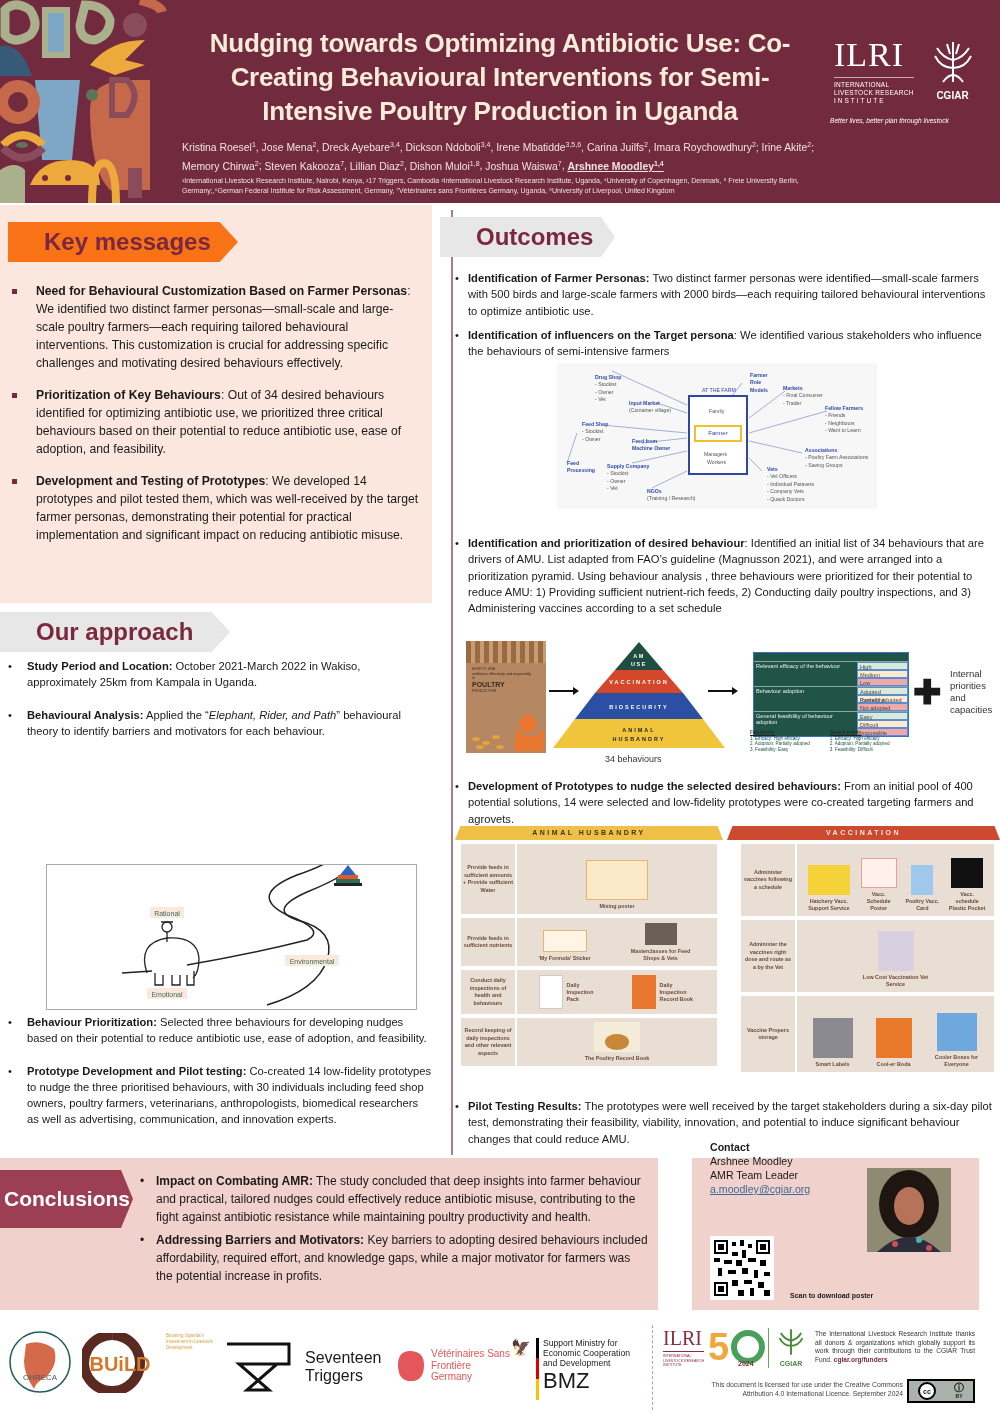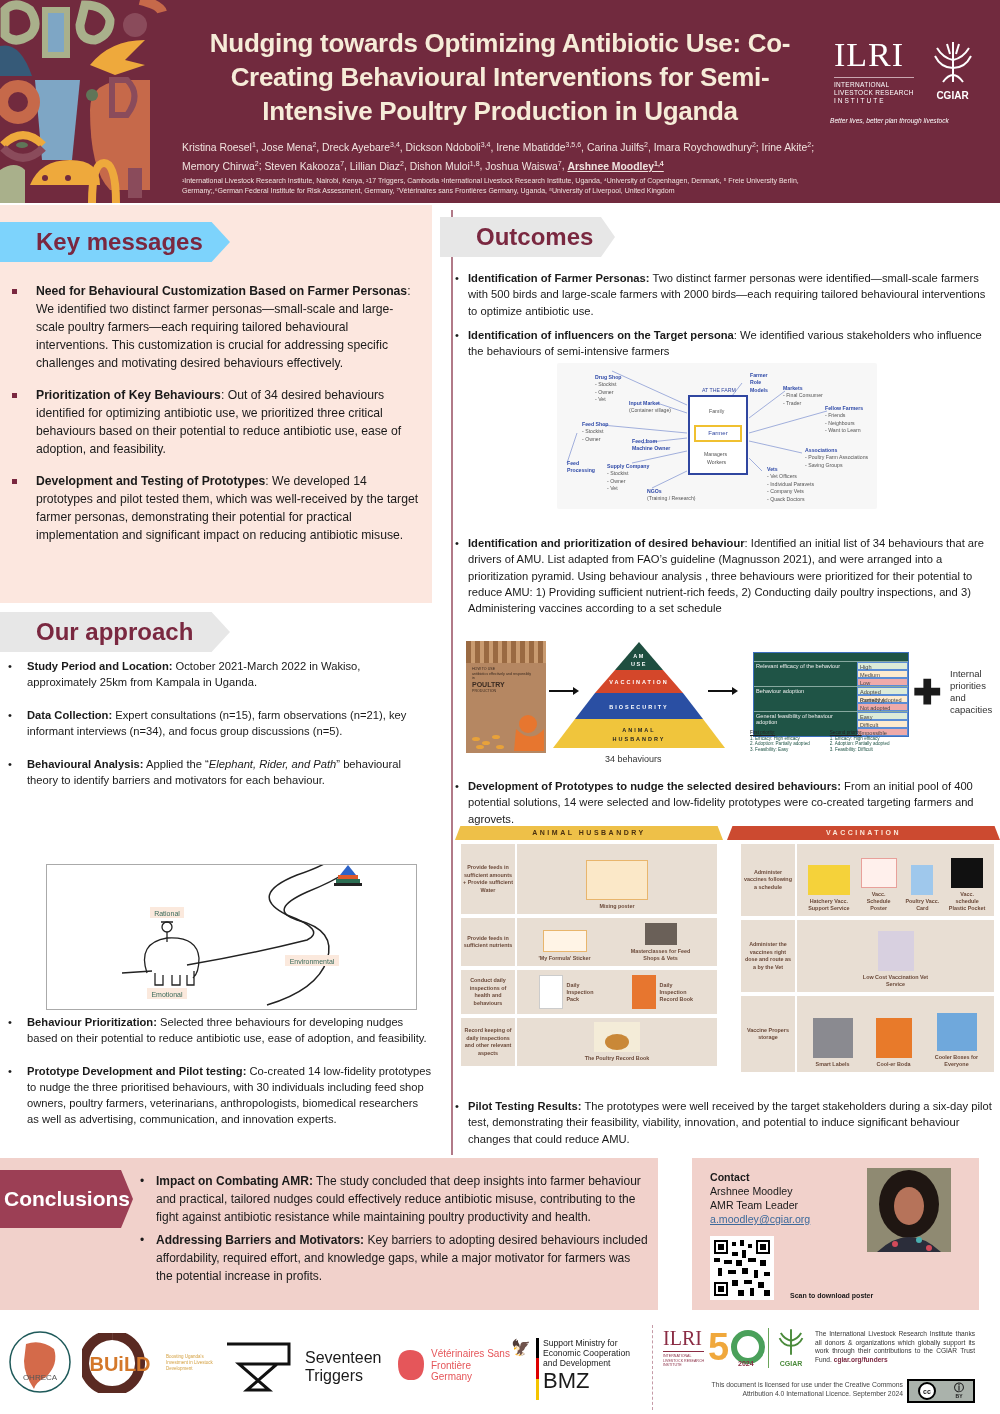--- a/index.html
+++ b/index.html
@@ -15,21 +15,21 @@
 #affil{left:182px;top:176px;width:640px;color:#f1e3df;font-size:7px;line-height:10px}
 #ilri{left:834px;top:38px;color:#fff}
 #ilri .big{font-size:34px;letter-spacing:1px;font-family:"Liberation Serif",serif;line-height:34px}
 #ilri .sm{font-size:6.5px;line-height:8px;margin-top:5px;border-top:1px solid #c9a6b0;padding-top:3px;letter-spacing:0.3px}
 #cgiar{left:925px;top:40px;color:#fff;text-align:center;width:55px}
 #cgiar .lbl{font-size:10px;font-weight:bold;margin-top:2px}
 #tagline{left:830px;top:117px;font-size:6.6px;font-style:italic;color:#fff}
 
 #km-box{left:0;top:205px;width:432px;height:398px;background:#fce7df}
 .banner{height:40px;display:flex;align-items:center;padding-left:36px;font-weight:bold;font-size:24px;color:#7a2840;clip-path:polygon(0 0,92% 0,100% 50%,92% 100%,0 100%)}
-#km-banner{left:0;top:222px;width:230px;background:#7dd3fc}
+#km-banner{left:8px;top:222px;width:230px;background:#f97316}
 #km-list{left:10px;top:282px;width:410px;list-style:none}
 #km-list li{position:relative;padding-left:26px;font-size:12.2px;line-height:18px;margin-bottom:14px}
 #km-list li:before{content:"";position:absolute;left:2px;top:7px;width:5px;height:5px;background:#7a2840}
 #ap-banner{left:0;top:612px;width:230px;background:#e7e7e7}
 #ap-list{left:8px;top:658px;width:425px;list-style:none}
 #ap-list li{position:relative;padding-left:19px;font-size:11.2px;line-height:16px;margin-bottom:17px}
 #ap-list li:before{content:"•";position:absolute;left:0;top:0}
 #elephant{left:46px;top:864px;width:371px;height:146px;border:1px solid #aaa;background:#fff}
 #ap-list2{left:8px;top:1014px;width:425px;list-style:none}
 #ap-list2 li{position:relative;padding-left:19px;font-size:11.2px;line-height:16px;margin-bottom:17px}
@@ -63,21 +63,21 @@
 .prow .items{flex:1;display:flex;justify-content:space-around;align-items:flex-end;padding:4px}
 .it{text-align:center;font-size:5.4px;font-weight:bold;color:#6b4a3a;line-height:7px}
 .it .img{margin:0 auto 3px auto}
 
 #conc-box{left:0;top:1158px;width:658px;height:152px;background:#f1d1cb}
 #conc-banner{left:0;top:1170px;width:133px;height:58px;background:#9c3f55;color:#fff;font-size:21px;font-weight:bold;display:flex;align-items:center;padding-left:4px;clip-path:polygon(0 0,91% 0,100% 50%,91% 100%,0 100%)}
 #conc-list{left:138px;top:1172px;width:510px;list-style:none}
 #conc-list li{position:relative;padding-left:18px;font-size:12px;line-height:18px;margin-bottom:5px}
 #conc-list li:before{content:"•";position:absolute;left:2px;top:0}
 #contact-box{left:692px;top:1158px;width:287px;height:152px;background:#f1d1cb}
-#contact{left:710px;top:1170px;font-size:10.6px;line-height:14px}
+#contact{left:710px;top:1140px;font-size:10.6px;line-height:14px}
 #contact a{color:#3e6a9b;text-decoration:underline}
 #qr{left:710px;top:1236px;width:64px;height:64px;background:#fff;padding:4px}
 #scan{left:790px;top:1292px;font-size:7px;font-weight:bold}
 #photo{left:867px;top:1168px;width:84px;height:84px;background:#6b4a3a;overflow:hidden}
 #footer-div{left:652px;top:1325px;width:1px;height:85px;border-left:1px dashed #c59aa6}
 #funders{left:815px;top:1330px;width:160px;font-size:6.6px;line-height:8.6px;color:#333;text-align:justify}
 #funders b{color:#7a2840}
 #license{left:688px;top:1380px;width:215px;font-size:6.8px;line-height:9px;color:#444;text-align:right}
 #cc{left:907px;top:1379px;width:68px;height:24px;background:#aab2ab;border:2px solid #000;display:flex;align-items:center;justify-content:space-around;font-size:10px;font-weight:bold}
 </style>
@@ -143,21 +143,20 @@
 <div id="km-banner" class="abs banner">Key messages</div>
 <ul id="km-list" class="abs">
   <li><b>Need for Behavioural Customization Based on Farmer Personas</b><span>: We identified two distinct farmer personas—small-scale and large-scale poultry farmers—each requiring tailored behavioural interventions. This customization is crucial for addressing specific challenges and motivating desired behaviours effectively.</span></li>
   <li><b>Prioritization of Key Behaviours</b><span>: Out of 34 desired behaviours identified for optimizing antibiotic use, we prioritized three critical behaviours based on their potential to reduce antibiotic use, ease of adoption, and feasibility.</span></li>
   <li><b>Development and Testing of Prototypes</b><span>: We developed 14 prototypes and pilot tested them, which was well-received by the target farmer personas, demonstrating their potential for practical implementation and significant impact on reducing antibiotic misuse.</span></li>
 </ul>
 
 <div id="ap-banner" class="abs banner">Our approach</div>
 <ul id="ap-list" class="abs">
   <li><b>Study Period and Location:</b><span> October 2021-March 2022 in Wakiso, approximately 25km from Kampala in Uganda.</span></li>
-  <li><b>Data Collection:</b><span> Expert consultations (n=15), farm observations (n=21), key informant interviews (n=34), and focus group discussions (n=5).</span></li>
   <li><b>Behavioural Analysis:</b><span> Applied the “</span><i>Elephant, Rider, and Path</i><span>” behavioural theory to identify barriers and motivators for each behaviour.</span></li>
 </ul>
 <div id="elephant" class="abs">
   <svg width="369" height="144" viewBox="0 0 369 144">
     <path d="M75 108 l30-2 M140 100 q60-10 120-25 q20-10-20-25 q-40-20 10-40 q30-10 40-20" fill="none" stroke="#222" stroke-width="1.5"></path>
     <path d="M220 140 q50-15 60-45 q10-30-30-40 q-30-10 10-28 q25-10 40-20" fill="none" stroke="#222" stroke-width="1.5"></path>
     <g fill="none" stroke="#222" stroke-width="1.3">
       <path d="M100 108 q-10-30 20-35 q30-2 32 20 q0 15-6 20 M108 108 v12 h8 v-10 M125 110 v10 h8 v-10 M140 110 v10 h7 v-14"></path>
       <circle cx="120" cy="62" r="5"></circle>
         <path d="M114 57 h12 M120 67 v10"></path>
@@ -471,34 +470,34 @@
     </svg>
 </div>
 
 <div class="abs" style="left:6px;top:1330px">
   <svg width="70" height="65">
       <circle cx="34" cy="32" r="30" fill="none" stroke="#1f5a5a" stroke-width="1.5"></circle>
       <path d="M20 14 q15-5 28 5 q5 15-8 28 q-10 5-12 12 q-10-15-10-28z" fill="#d46a4a"></path>
       <text x="34" y="50" font-size="8" text-anchor="middle" fill="#555">OHRECA</text>
     </svg>
 </div>
-<div class="abs" style="left:82px;top:1333px;display:flex;align-items:center;gap:4px">
+<div class="abs" style="left:82px;top:1333px;display:flex;gap:4px">
   <svg width="80" height="60">
       <path d="M30 2 a28 28 0 1 0 0.1 0" fill="none" stroke="#5a2a22" stroke-width="10"></path>
       <text x="38" y="38" font-size="20" font-weight="bold" text-anchor="middle" fill="#d4782a">BUiLD</text>
     </svg>
   <div style="font-size:4.5px;color:#d4a040;width:50px;line-height:6px">Boosting Uganda's Investment in Livestock Development</div>
 </div>
 <div class="abs" style="left:225px;top:1342px;display:flex;align-items:center;gap:14px">
   <svg width="66" height="50">
       <path d="M2 2 h62 v20 h-50 l30 26 h-22 l30 -26" fill="none" stroke="#111" stroke-width="3"></path>
     </svg>
   <div style="font-size:16px;line-height:18px;width:86px">Seventeen Triggers</div>
 </div>
-<div class="abs" style="left:395px;top:1348px;display:flex;align-items:flex-start;gap:6px">
+<div class="abs" style="left:395px;top:1348px;display:flex;align-items:flex-end;gap:6px">
   <svg width="30" height="34">
       <path d="M15 2 q14 0 14 14 q0 14-10 16 l-6 0 q-10-2-10-16 q0-14 12-14z" fill="#e5565a"></path>
     </svg>
   <div style="font-size:10px;color:#e5565a;line-height:11.5px;width:80px"><span>Vétérinaires Sans Frontière</span><br><span>Germany</span></div>
 </div>
 <div class="abs" style="left:510px;top:1338px;display:flex;gap:4px">
   <div style="width:22px;text-align:center;font-size:16px">🦅</div>
   <div style="width:3px;height:62px;background:linear-gradient(#000 33%,#d00 33% 66%,#f5c400 66%)"></div>
   <div>
       <div style="font-size:8.6px;line-height:10px;width:100px">Support Ministry for Economic Cooperation and Development</div>

